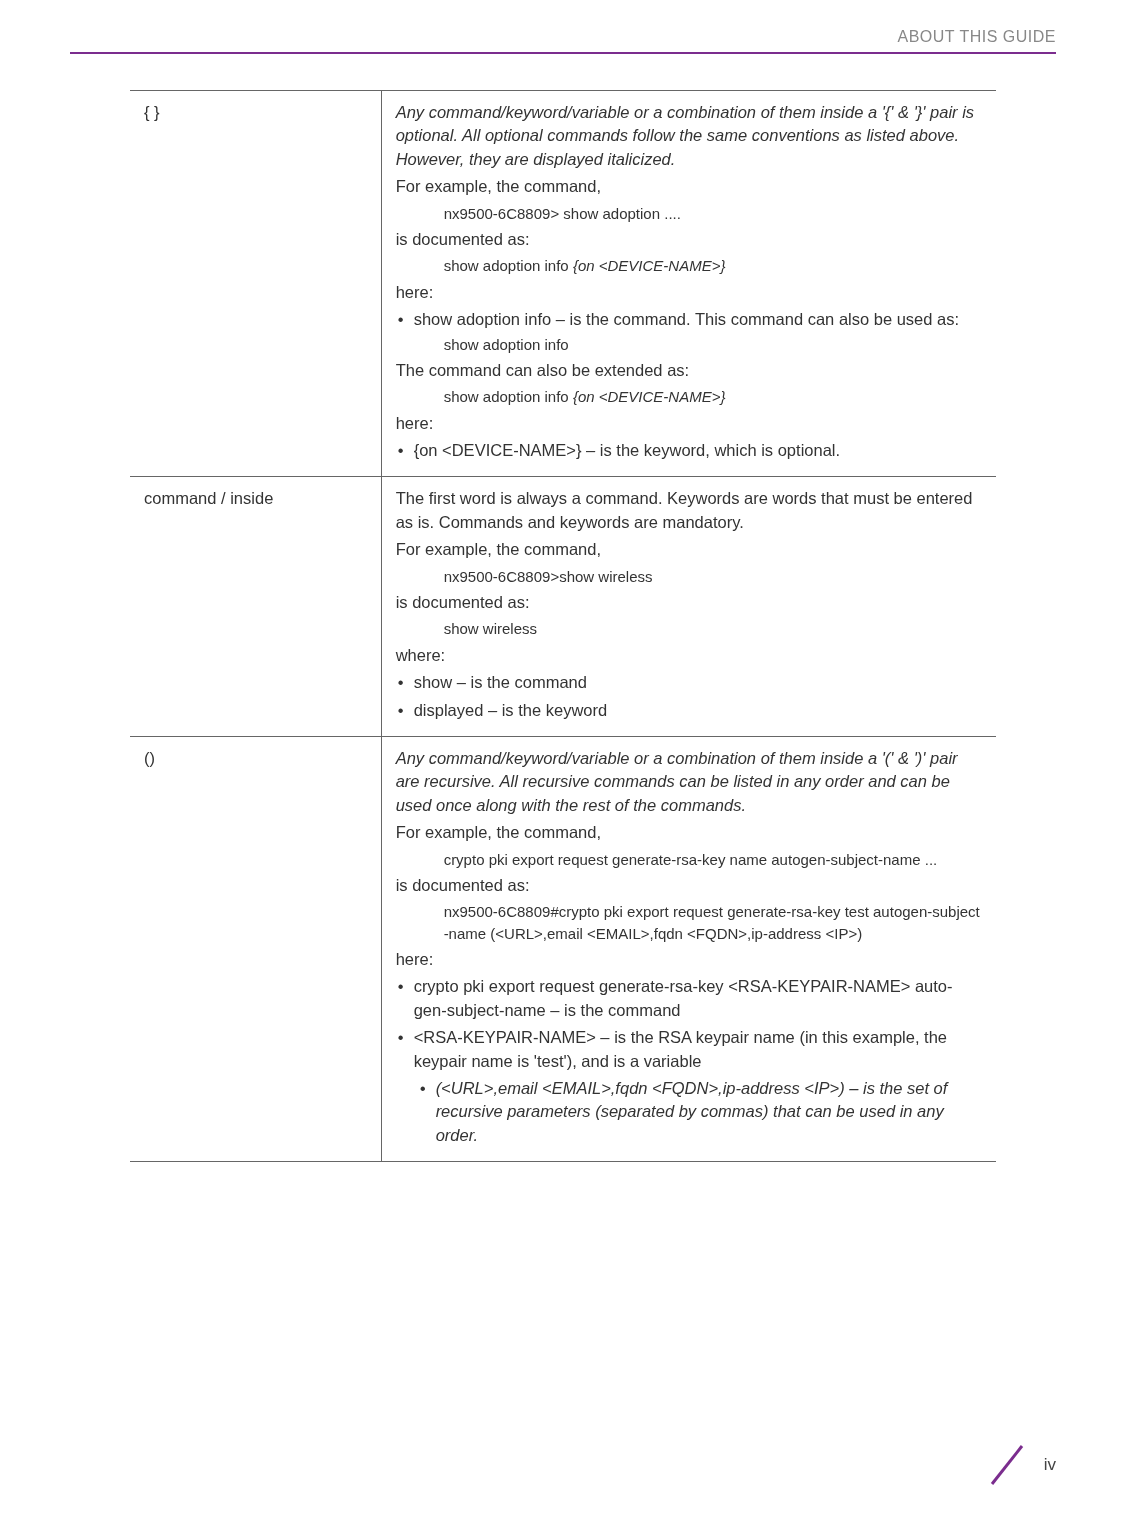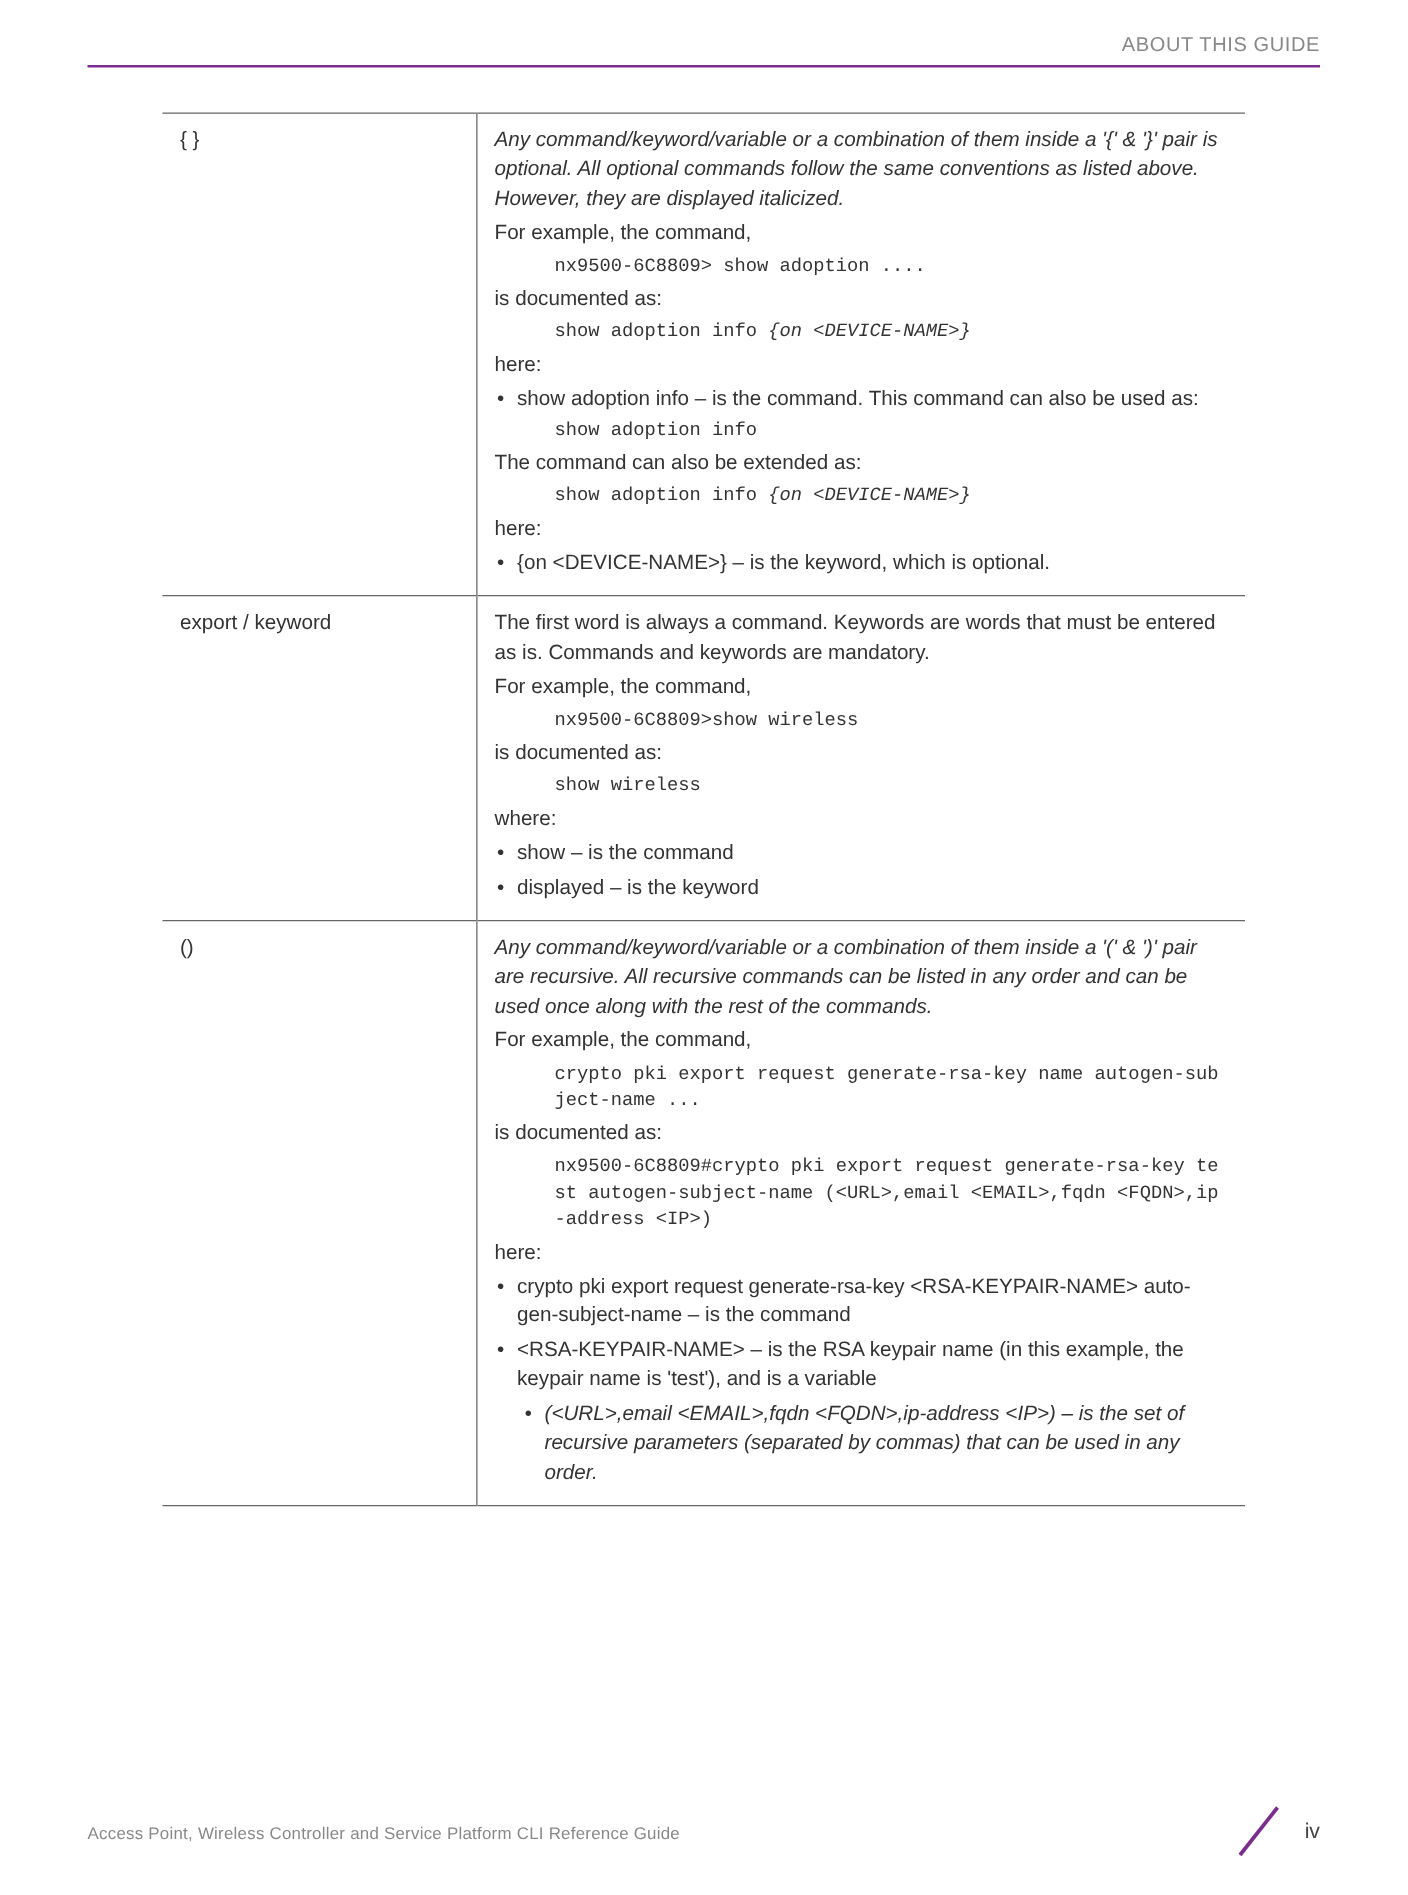--- a/index.html
+++ b/index.html
@@ -9,21 +9,21 @@
   .hr-top { border: none; border-top: 2px solid #7b2d8e; margin-top: 6px; }
   .tbl-wrap { margin: 30px 60px 0 60px; }
   table { border-collapse: collapse; width: 100%; table-layout: fixed; }
   tr { border-top: 1px solid #666; }
   tr.last { border-bottom: 1px solid #666; }
   td { vertical-align: top; padding: 10px 14px; font-size: 16.5px; line-height: 1.42; }
   td.col1 { width: 29%; border-right: 1px solid #666; white-space: nowrap; }
   td.col2 { width: 71%; margin-top: 32px; }
   .para { margin-bottom: 4px; }
   .ital { font-style: italic; }
-  .code { font-family: Liberation Mono, monospace; font-size: 15px; white-space: pre-wrap; word-break: break-all; display: block; margin: 2px 0 4px 48px; }
+  .code { font-family: Liberation Sans, sans-serif; font-size: 15px; white-space: pre-wrap; word-break: break-all; display: block; margin: 2px 0 4px 48px; }
   ul.bul { list-style: none; padding-left: 0; margin: 2px 0 4px 0; }
   ul.bul > li { position: relative; padding-left: 18px; margin-bottom: 4px; }
   ul.bul > li::before { content: "•"; position: absolute; left: 2px; top: 0; }
   ul.sub { list-style: none; padding-left: 0; margin-top: 4px; }
   ul.sub > li { position: relative; padding-left: 22px; }
   ul.sub > li::before { content: "•"; position: absolute; left: 6px; top: 0; font-style: italic; }
   .code-sub { margin-left: 66px; }
   .ftr { position: absolute; bottom: 28px; left: 70px; right: 70px; height: 30px; }
   .ftr-text { font-size: 13.5px; color: #888; letter-spacing: 0.2px; }
   .ftr-right { position: absolute; right: 0; bottom: 0; display: flex; align-items: center; }
@@ -61,21 +61,21 @@
           <div class="para">The command can also be extended as:</div>
           <span class="code"><span>show adoption info </span><span class="ital">{on &lt;DEVICE-NAME&gt;}</span></span>
           <div class="para">here:</div>
           <ul class="bul">
             <li><span>{on &lt;DEVICE-NAME&gt;} – is the keyword, which is optional.</span></li>
           </ul>
         </td>
       </tr>
 
       <tr>
-        <td class="col1"><span>export / keyword</span></td>
+        <td class="col1"><span>command / inside</span></td>
         <td class="col2">
           <div class="para">The first word is always a command. Keywords are words that must be entered as is. Commands and keywords are mandatory.</div>
           <div class="para">For example, the command,</div>
           <span class="code">nx9500-6C8809&gt;show wireless</span>
           <div class="para">is documented as:</div>
           <span class="code">show wireless</span>
           <div class="para">where:</div>
           <ul class="bul">
             <li><span>show – is the command</span></li>
             <li><span>displayed – is the keyword</span></li>
@@ -100,21 +100,20 @@
               </ul>
             </li>
           </ul>
         </td>
       </tr>
     </tbody>
       </table>
   </div>
 
   <div class="ftr">
-    <span class="ftr-text">Access Point, Wireless Controller and Service Platform CLI Reference Guide</span>
     <div class="ftr-right">
       <svg class="slash" viewBox="0 0 46 46">
         <line x1="8" y1="42" x2="38" y2="4" stroke="#7b2d8e" stroke-width="3"></line>
       </svg>
       <span class="pg">iv</span>
     </div>
   </div>
 
 </div>
 

